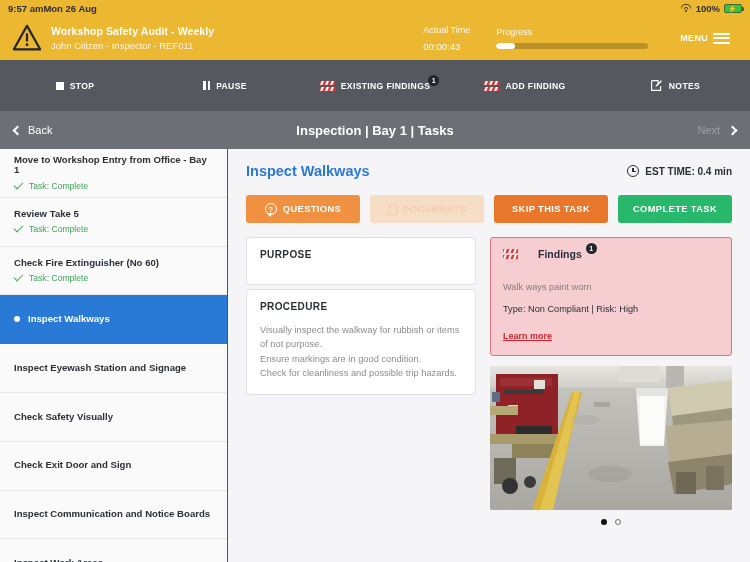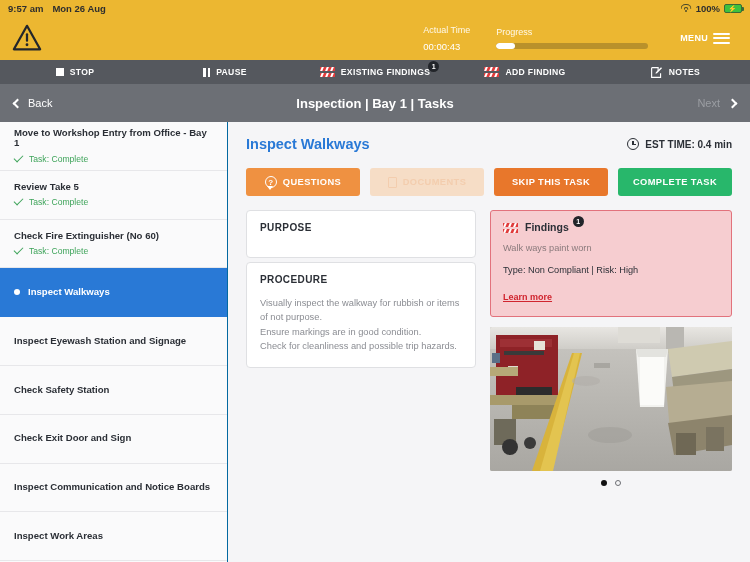--- a/index.html
+++ b/index.html
@@ -10,21 +10,21 @@
     overflow: hidden;
   }
   #app { width: 750px; height: 562px; position: relative; display: flex; flex-direction: column; }
 
   
   .statusbar {
     height: 16px; background: #ecb731; color: #2e2e2e;
     display: flex; align-items: center; padding: 0 8px;
     font-size: 9.5px; font-weight: bold; flex: 0 0 auto;
   }
-  .sb-time { margin-right: 9px; }
+  .sb-time { }
   .sb-right { margin-left: auto; display: flex; align-items: center; gap: 4px; }
   .wifi-ico { display:inline-block; width: 11px; height: 8px; position: relative; }
   .wifi-ico i { position:absolute; border: 1.4px solid #4a4a2a; border-bottom: 0; border-radius: 9px 9px 0 0; left:50%; transform: translateX(-50%); }
   .wifi-ico i.a { width: 11px; height: 5px; top: 0; }
   .wifi-ico i.b { width: 5px; height: 2.6px; top: 3px; }
   .wifi-dot { position:absolute; width:2px; height:2px; background:#4a4a2a; border-radius:50%; left:50%; transform:translateX(-50%); top:6px; }
   .batt { width: 18px; height: 9px; border: 1px solid #3b6b35; border-radius: 2px; background: #3ec13e; position: relative; display:flex; align-items:center; justify-content:center; }
   .batt:after { content:""; position:absolute; right:-3px; top:2.5px; width:2px; height:4px; background:#3b6b35; border-radius:0 1px 1px 0; }
   .bolt { font-size: 7px; color: #1f4a1f; line-height:1; }
 
@@ -44,21 +44,21 @@
   .progress-wrap { width: 152px; }
   .progress-track { height: 6px; background: #b9912b; border-radius: 4px; overflow: hidden; }
   .progress-fill { height: 100%; background: #fff; border-radius: 4px; }
   .menu-btn { display: flex; align-items: center; gap: 5px; margin-left: 6px; }
   .menu-label { font-size: 9px; font-weight: bold; color: #fff; letter-spacing: .3px; }
   .burger { display: flex; flex-direction: column; gap: 2.5px; }
   .burger span { display: block; width: 17px; height: 2px; background: #fff; border-radius: 1px; }
 
   
   .toolbar {
-    height: 24px; background: #55585e; display: flex; align-items: flex-start; flex: 0 0 auto;
+    height: 51px; background: #55585e; display: flex; align-items: flex-start; flex: 0 0 auto;
   }
   .tool {
     flex: 1; display: flex; align-items: center; justify-content: center; gap: 6px;
     color: #fff; font-size: 8.6px; font-weight: bold; letter-spacing: .35px; height: 100%;
     position: relative;
   }
   .tool .lbl { position: relative; }
   .badge {
     position: absolute; top: -6px; right: -9px;
     width: 11px; height: 11px; border-radius: 50%;
@@ -130,21 +130,21 @@
   .col-right { width: 242px; flex: 0 0 242px; }
 
   .card { background: #fff; border: 1px solid #dfe0e3; border-radius: 4px; padding: 11px 13px 13px 13px; margin-bottom: 4px; }
   .card h4 { font-size: 10px; font-weight: bold; color: #2b2f36; letter-spacing: .4px; margin-bottom: 11px; }
   .card p { font-size: 9.3px; color: #8b8d93; line-height: 1.55; white-space: pre-line; }
 
   .findings {
     background: #f6cdd0; border: 1px solid #e2727c; border-radius: 3px;
     padding: 10px 12px 12px 12px; margin-bottom: 10px;
   }
-  .find-head { display: flex; align-items: flex-end; gap: 7px; margin-bottom: 10px; }
+  .find-head { display: flex; align-items: flex-start; gap: 20px; margin-bottom: 22px; }
   .find-title { font-size: 10.5px; font-weight: bold; color: #2b2f36; position: relative; padding-right: 13px; }
   .find-title .badge { top: -5px; right: -2px; background: #22252a; }
   .barricade { width: 15px; height: 11px; position: relative; flex: 0 0 auto; }
   .barricade .bar { position:absolute; left:0; width: 15px; height: 4px; background: #e03c3c; overflow: hidden; }
   .barricade .bar.t { top: 0.5px; }
   .barricade .bar.b { top: 6.5px; }
   .barricade .bar i { position:absolute; top:-2px; width: 2px; height: 8px; background: #fff; transform: rotate(22deg); }
   .find-desc { font-size: 9.2px; color: #8a7a7c; margin-bottom: 12px; }
   .find-meta { font-size: 9.2px; color: #2b2f36; margin-bottom: 11px; }
   .find-link { font-size: 9px; font-weight: bold; color: #d0252f; text-decoration: underline; }
@@ -174,20 +174,24 @@
         </span>
     </span>
   </div>
 
   <div class="header">
     <svg class="logo" viewBox="0 0 32 32">
       <polygon points="16,3 30,28 2,28" fill="none" stroke="#23262b" stroke-width="2.4" stroke-linejoin="round"></polygon>
       <rect x="14.8" y="11" width="2.4" height="9" fill="#23262b" rx="1"></rect>
       <circle cx="16" cy="23.2" r="1.5" fill="#23262b"></circle>
     </svg>
+    <div class="hdr-titles">
+      <div class="hdr-title">Workshop Safety Audit  - Weekly</div>
+      <div class="hdr-sub">John Citizen - Inspector - REF011</div>
+    </div>
     <div class="hdr-metrics">
       <div class="metric">
         <div class="metric-label">Actual Time</div>
         <div class="metric-val">00:00:43</div>
       </div>
       <div class="metric progress-wrap">
         <div class="metric-label">Progress</div>
         <div class="progress-track">
           <div class="progress-fill" id="progress-fill" style="width: 12%;"></div>
         </div>
@@ -296,21 +300,21 @@
         <div class="task selected">
           <div class="sel-row">
             <span class="bullet"></span>
             <span class="task-name">Inspect Walkways</span>
           </div>
         </div>
         <div class="task">
           <div class="task-name">Inspect Eyewash Station and Signage</div>
         </div>
         <div class="task">
-          <div class="task-name">Check Safety Station</div>
+          <div class="task-name">Check Safety Visually</div>
         </div>
         <div class="task">
           <div class="task-name">Check Exit Door and Sign</div>
         </div>
         <div class="task">
           <div class="task-name">Inspect Communication and Notice Boards</div>
         </div>
         <div class="task">
           <div class="task-name">Inspect Work Areas</div>
         </div>

